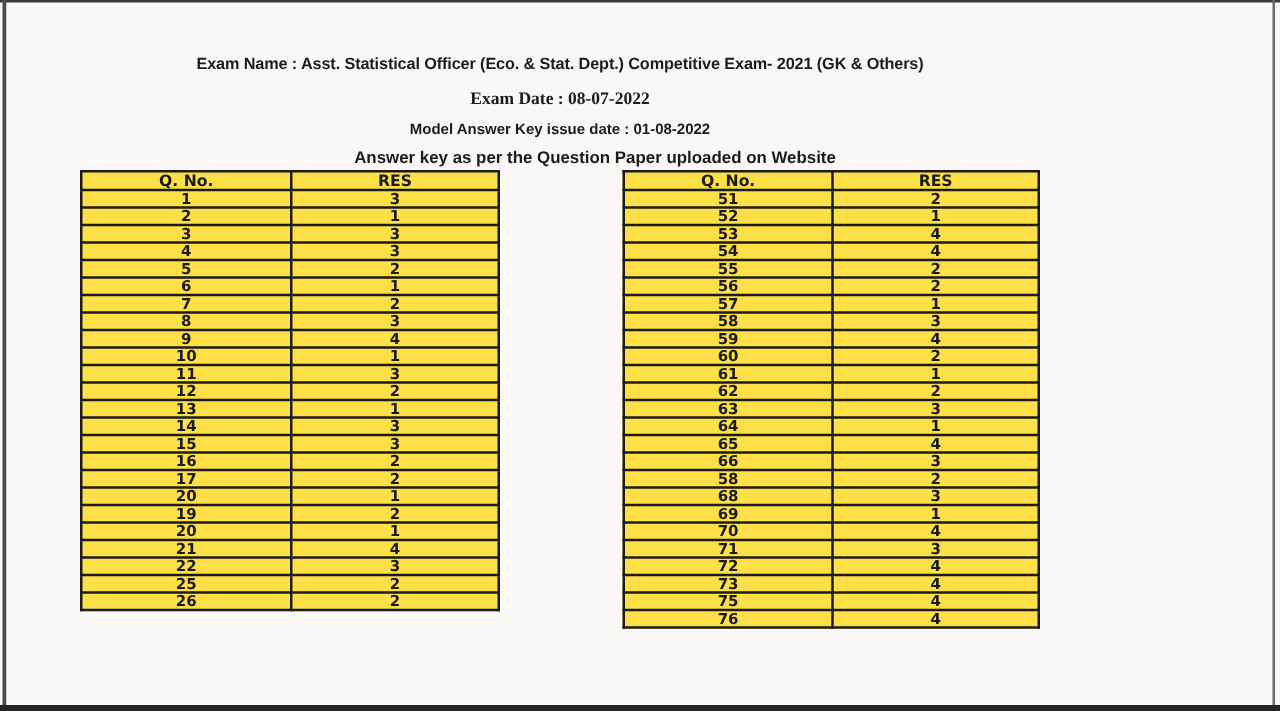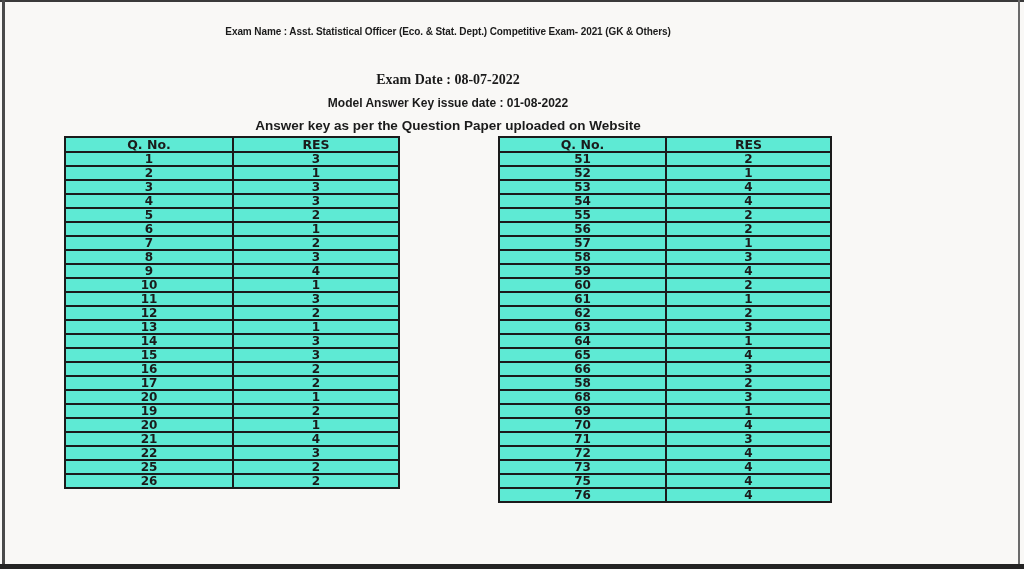--- a/index.html
+++ b/index.html
@@ -48,31 +48,31 @@
     height: 569px;
   }
   .hline {
     position: absolute;
     left: 0;
     width: 100%;
     text-align: center;
     font-weight: bold;
     white-space: nowrap;
   }
-  .exam-name   { top: 26px;  font-size: 10px; letter-spacing: -0.1px; }
+  .exam-name   { top: 43px;  font-size: 13px; letter-spacing: -0.1px; }
   .exam-date   { top: 72px;  font-size: 14px; font-family: Liberation Serif, serif; }
   .issue-date  { top: 96px;  font-size: 12px; }
-  .answer-note { top: 118px; font-size: 13.5px; }
+  .answer-note { top: 118px; font-size: 13.5px; margin-left: 28px; }
   
   table.anskey {
     position: absolute;
     top: 136px;
     border-collapse: collapse;
     table-layout: fixed;
-    background: #5eead4;
+    background: #fde047;
     font-family: "DejaVu Sans", sans-serif;
   }
   table.anskey.t-left  { left: 64px;  width: 336px; }
   table.anskey.t-right { left: 498px; width: 334px; }
   table.anskey th,
   table.anskey td {
     border: 2px solid #1b1b1b;
     padding: 0;
     margin: 0;
     height: 12px;

